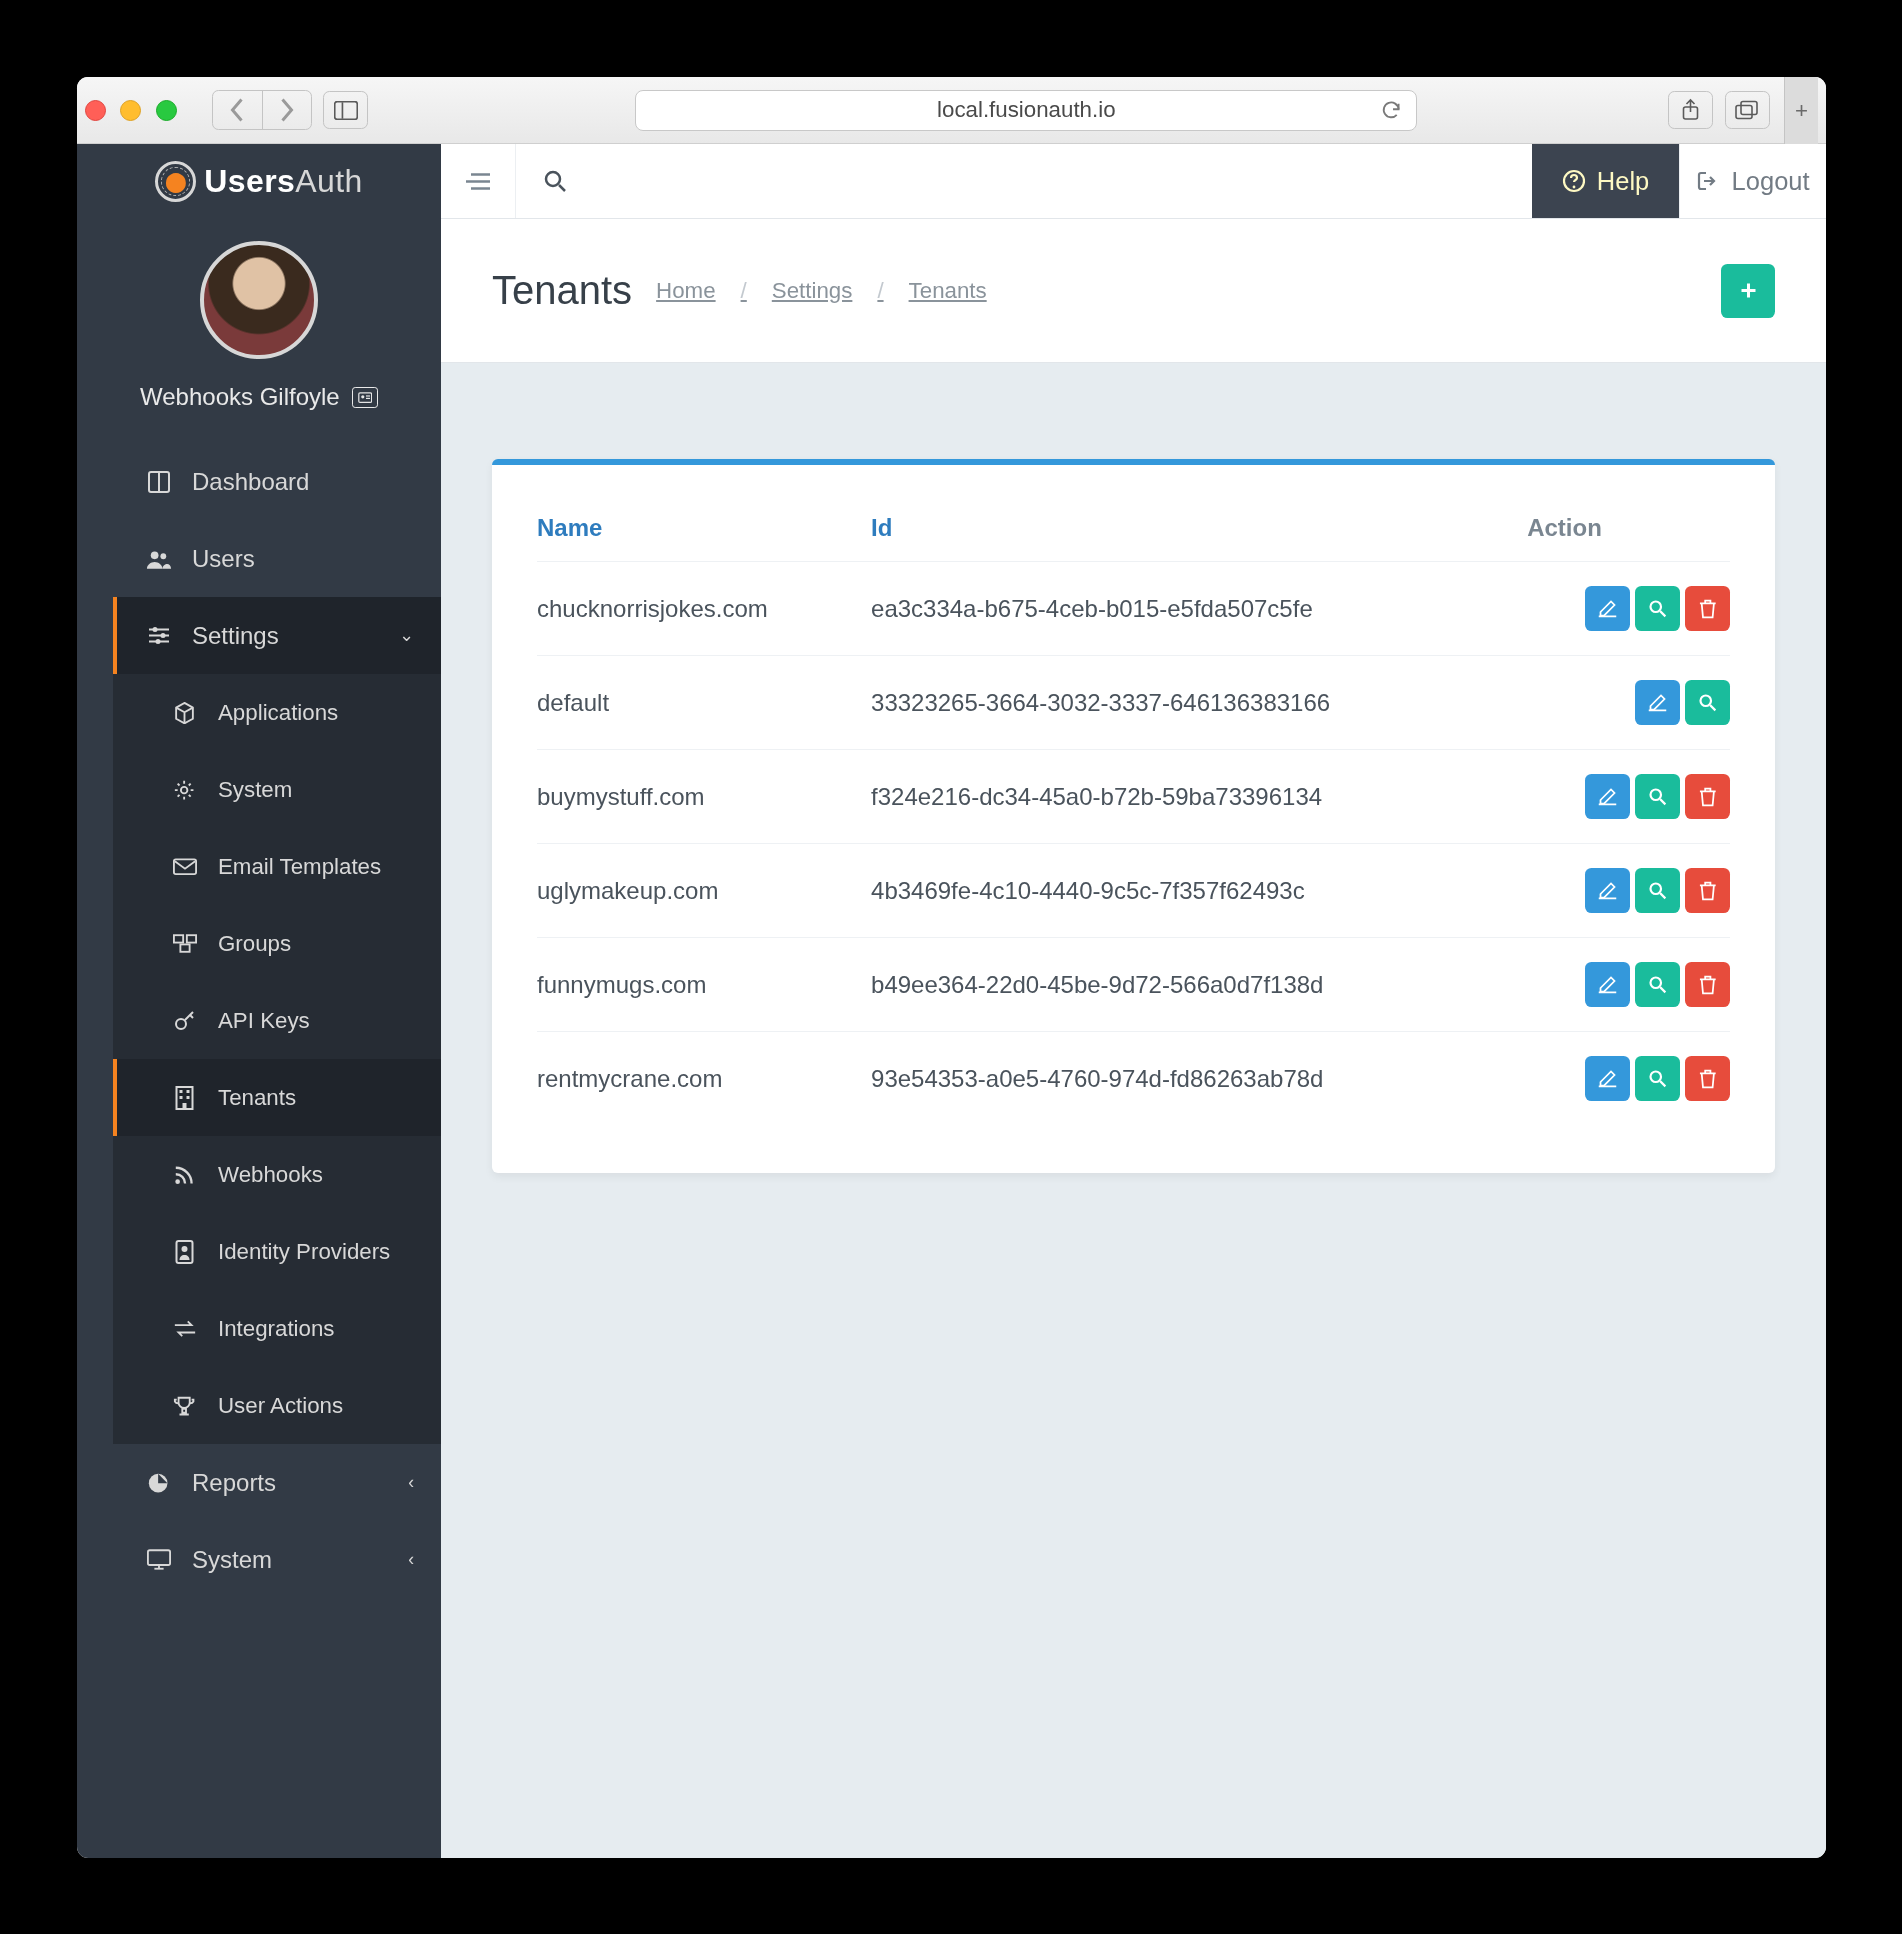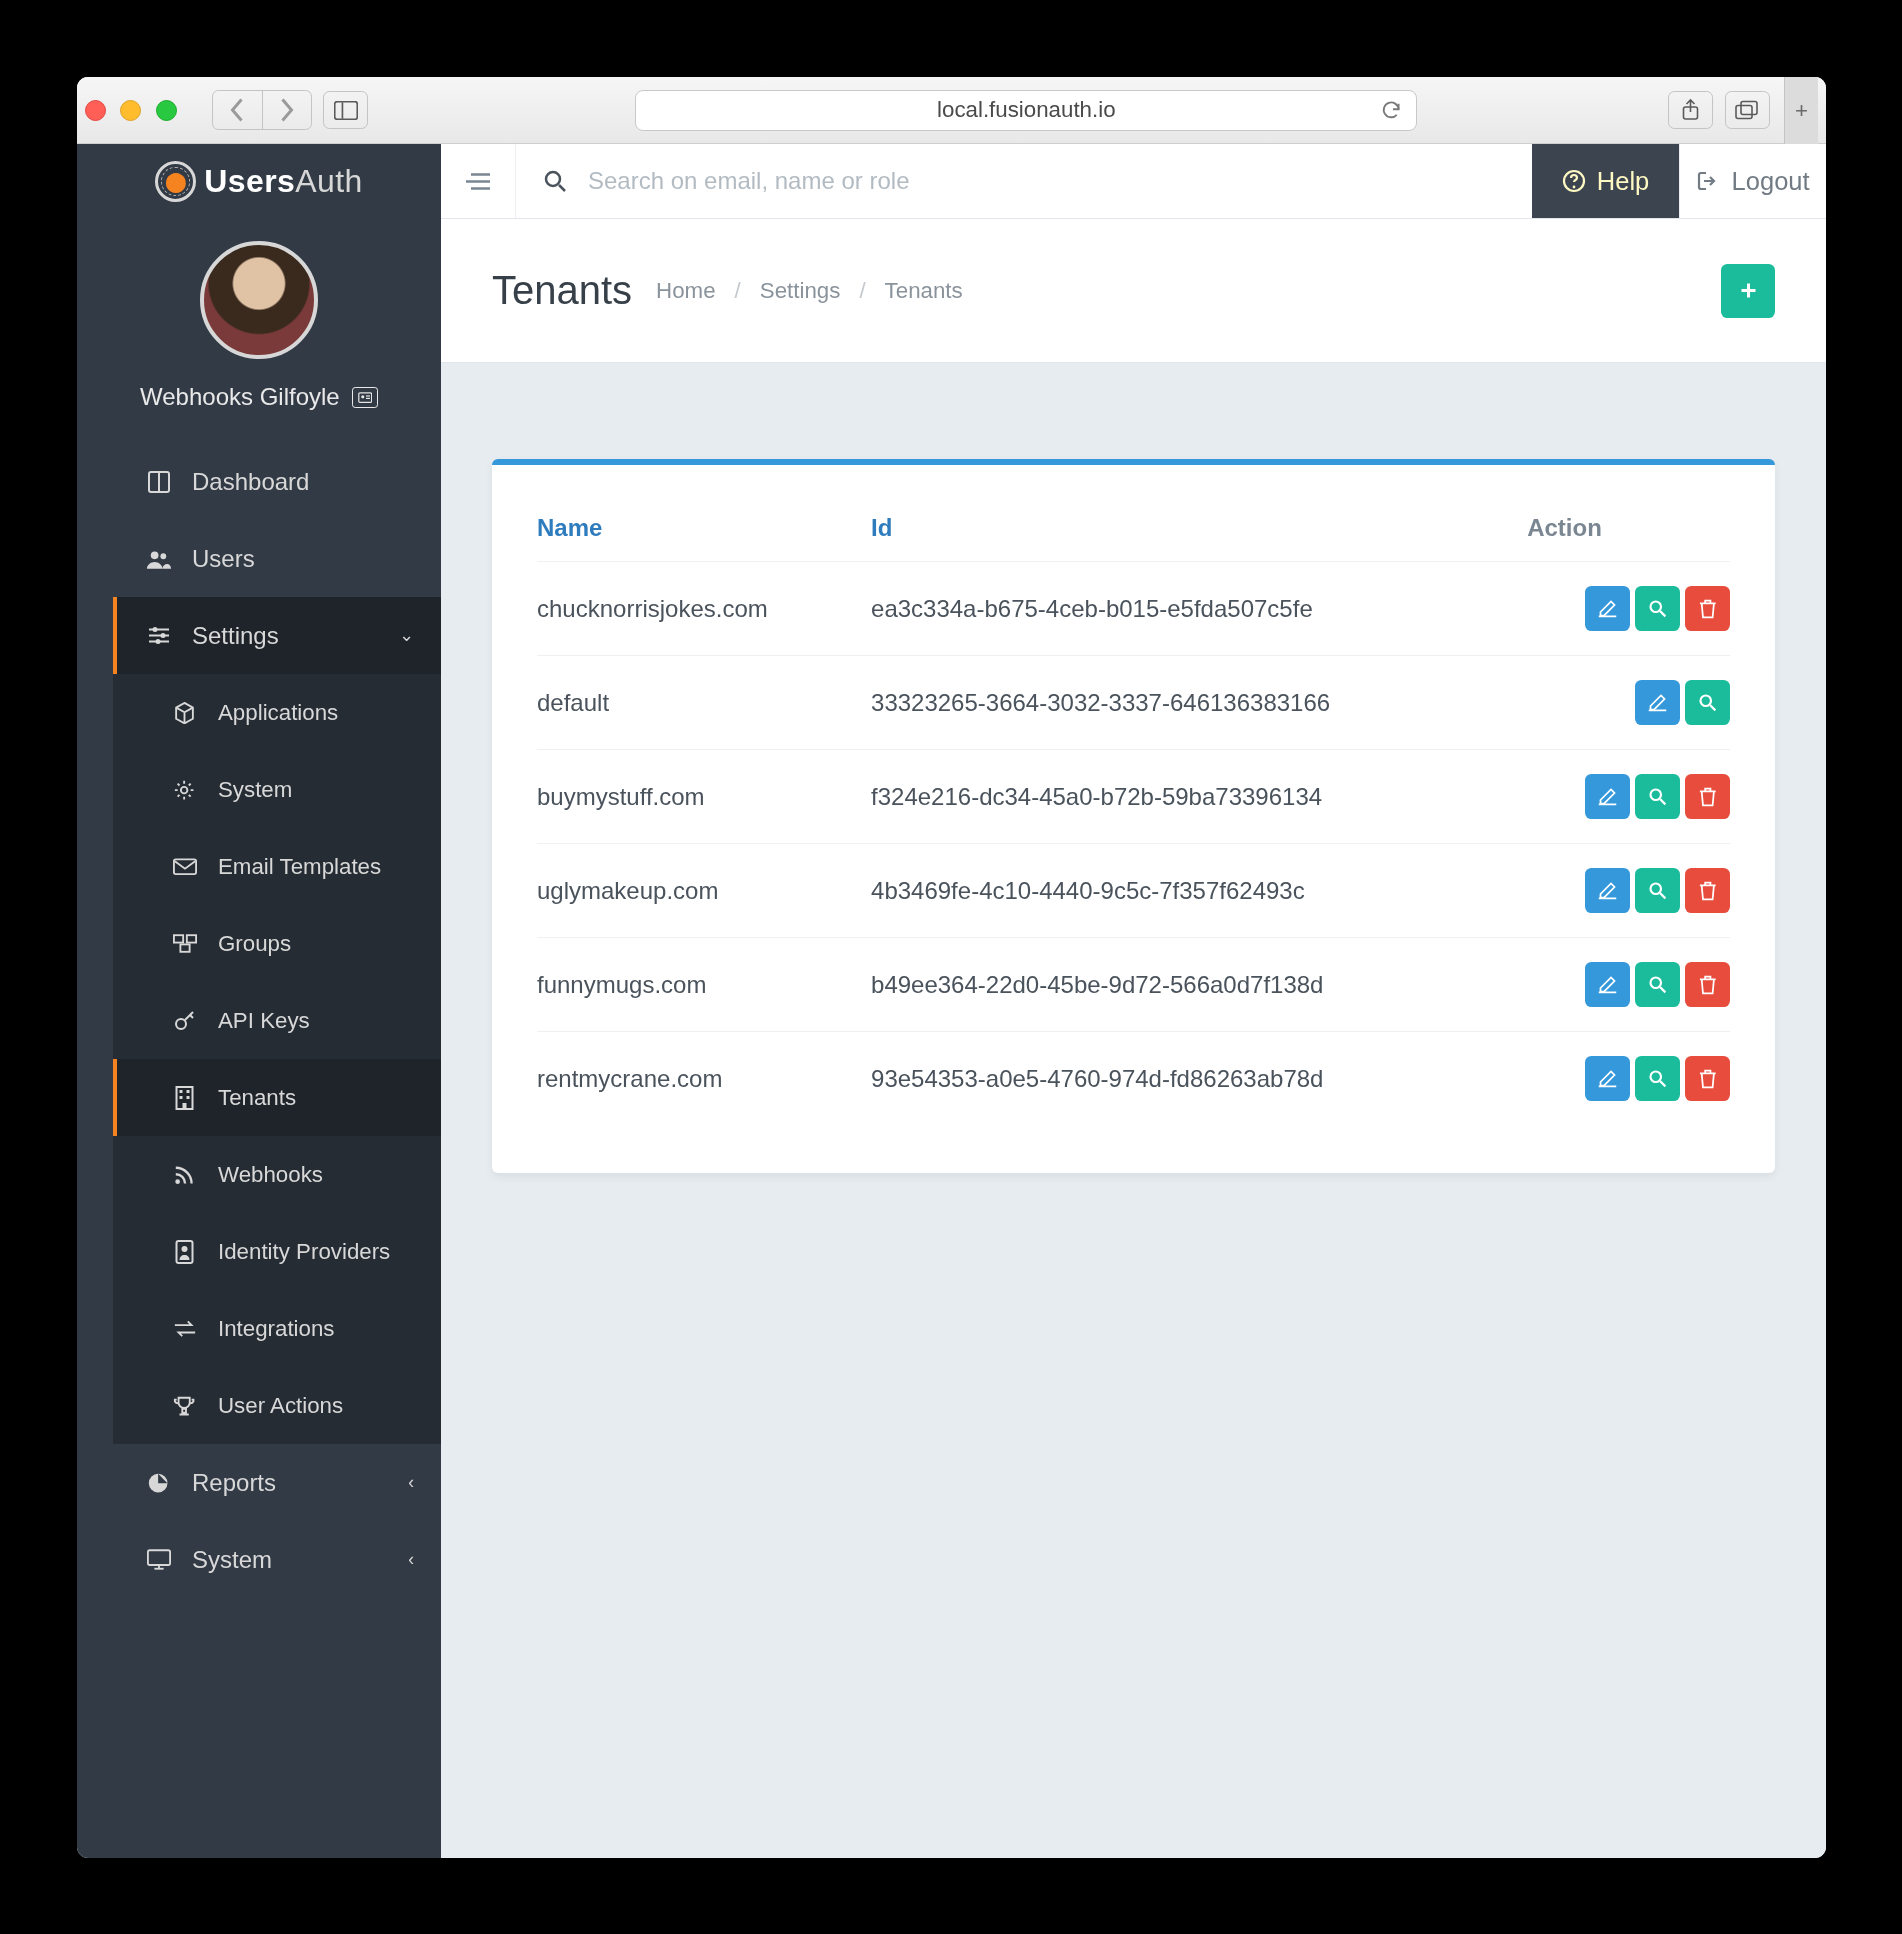--- a/index.html
+++ b/index.html
@@ -59,21 +59,21 @@
 .burger { width: 75px; display: flex; align-items: center; justify-content: center; border-right: 0.8px solid #eceff2; color: #7a8691; font-size: 24px; }
 .search-wrap { flex: 1; display: flex; align-items: center; padding: 0 27px; gap: 21px; }
 .search-wrap input { border: none; outline: none; font-size: 24px; color: #555; width: 100%; }
 .search-wrap input::placeholder { color: #b3bbc2; }
 .help-btn { width: 147px; background: #3c4450; color: #fef9c3; display: flex; align-items: center; justify-content: center; gap: 11.2px; font-size: 25.5px; }
 .logout-btn { width: 147px; background: #fff; color: #727b84; display: flex; align-items: center; justify-content: center; gap: 11.2px; font-size: 25.5px; border-left: 0.8px solid #eceff2; }
 
 
 .page-head { height: 144px; background: #fff; display: flex; align-items: center; padding: 0 51px; border-bottom: 0.8px solid #e2e6ea; }
 .page-title { font-size: 40px; color: #374049; font-weight: 500; margin-right: 24px; }
-.breadcrumb { display: flex; align-items: flex-end; gap: 19px; color: #8a939b; font-size: 22.3px; }
+.breadcrumb { display: flex; align-items: flex-end; gap: 25px; color: #8a939b; font-size: 22.3px; text-decoration: underline; }
 .breadcrumb .sep { color: #c3c9cf; }
 .add-btn { margin-left: auto; width: 54px; height: 54px; border-radius: 6.4px; background: #1abc9c; color: #fff; display: flex; align-items: center; justify-content: center; font-size: 27px; font-weight: 700; }
 
 
 .content { flex: 1; padding: 51px; }
 .panel { background: #fff; border-top: 6.4px solid #3498db; border-radius: 6px; box-shadow: 0 3.2px 8px rgba(0,0,0,0.06); padding: 30px 45px 48px; margin-top: 45px; }
 table { width: 100%; border-collapse: collapse; }
 th { text-align: left; font-size: 24px; color: #2e7cbe; font-weight: 600; padding: 19px 0; border-bottom: 1.6px solid #eef1f4; }
 th.action { color: #7a8691; }
 td { font-size: 24px; color: #4a535c; padding: 24px 0; border-bottom: 0.8px solid #eef1f4; vertical-align: middle; }
@@ -335,21 +335,20 @@
               <line x1="5" y1="16" x2="24" y2="16" stroke="currentColor" stroke-width="2.5"></line>
             </svg>
         </div>
         <div class="search-wrap">
           <span style="color:#4a535c">
             <svg width="24" height="24" viewBox="0 0 24 24">
                 <circle cx="10" cy="10" r="7" fill="none" stroke="currentColor" stroke-width="2.5"></circle>
                 <line x1="16" y1="16" x2="22" y2="22" stroke="currentColor" stroke-width="2.5"></line>
               </svg>
           </span>
-          <input type="text" placeholder="Search on email, name or role" style="">
         </div>
         <div class="help-btn">
           <span>
               <svg width="24" height="24" viewBox="0 0 24 24">
                 <circle cx="12" cy="12" r="10" fill="none" stroke="currentColor" stroke-width="2.2"></circle>
                 <path d="M9 9a3 3 0 116 0c0 2-3 2-3 4" fill="none" stroke="currentColor" stroke-width="2.2"></path>
                 <circle cx="12" cy="18" r="1.4" fill="currentColor"></circle>
               </svg>
             </span>
           <span>Help</span>

